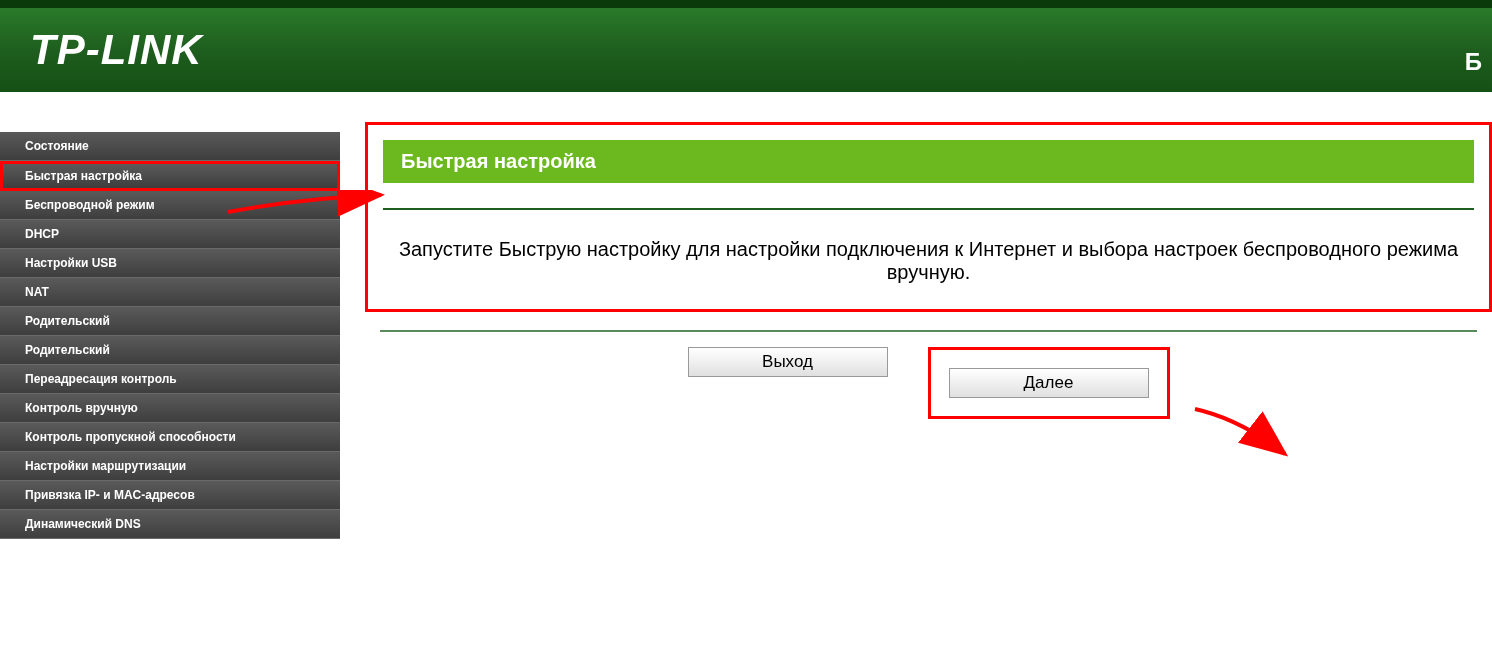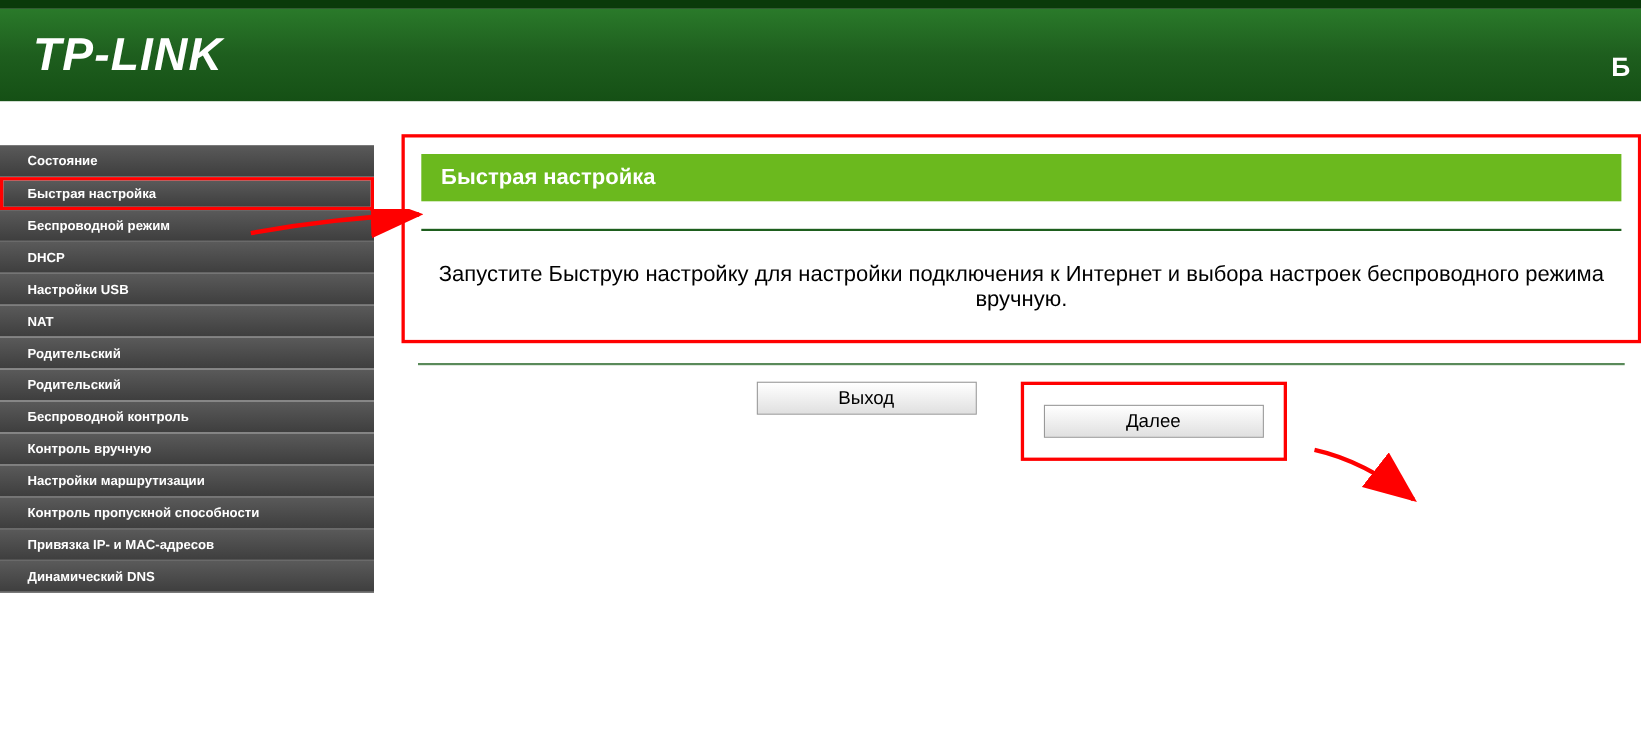--- a/index.html
+++ b/index.html
@@ -140,24 +140,24 @@
     <div class="sidebar-spacer"></div>
     <div id="menu-container">
         <div class="menu-item">Состояние</div>
         <div class="menu-item active">Быстрая настройка</div>
         <div class="menu-item">Беспроводной режим</div>
         <div class="menu-item">DHCP</div>
         <div class="menu-item">Настройки USB</div>
         <div class="menu-item">NAT</div>
         <div class="menu-item">Родительский</div>
         <div class="menu-item">Родительский</div>
-        <div class="menu-item">Беспроводной контроль</div>
+        <div class="menu-item">Переадресация контроль</div>
         <div class="menu-item">Контроль вручную</div>
+        <div class="menu-item">Контроль пропускной способности</div>
         <div class="menu-item">Настройки маршрутизации</div>
-        <div class="menu-item">Контроль пропускной способности</div>
         <div class="menu-item">Привязка IP- и MAC-адресов</div>
         <div class="menu-item">Динамический DNS</div>
       </div>
   </div>
 
   <div class="main">
     <div class="highlight-box">
       <div class="page-title-bar">Быстрая настройка</div>
       <div class="divider"></div>
       <div class="description">Запустите Быструю настройку для настройки подключения к Интернет и выбора настроек беспроводного режима вручную.</div>

